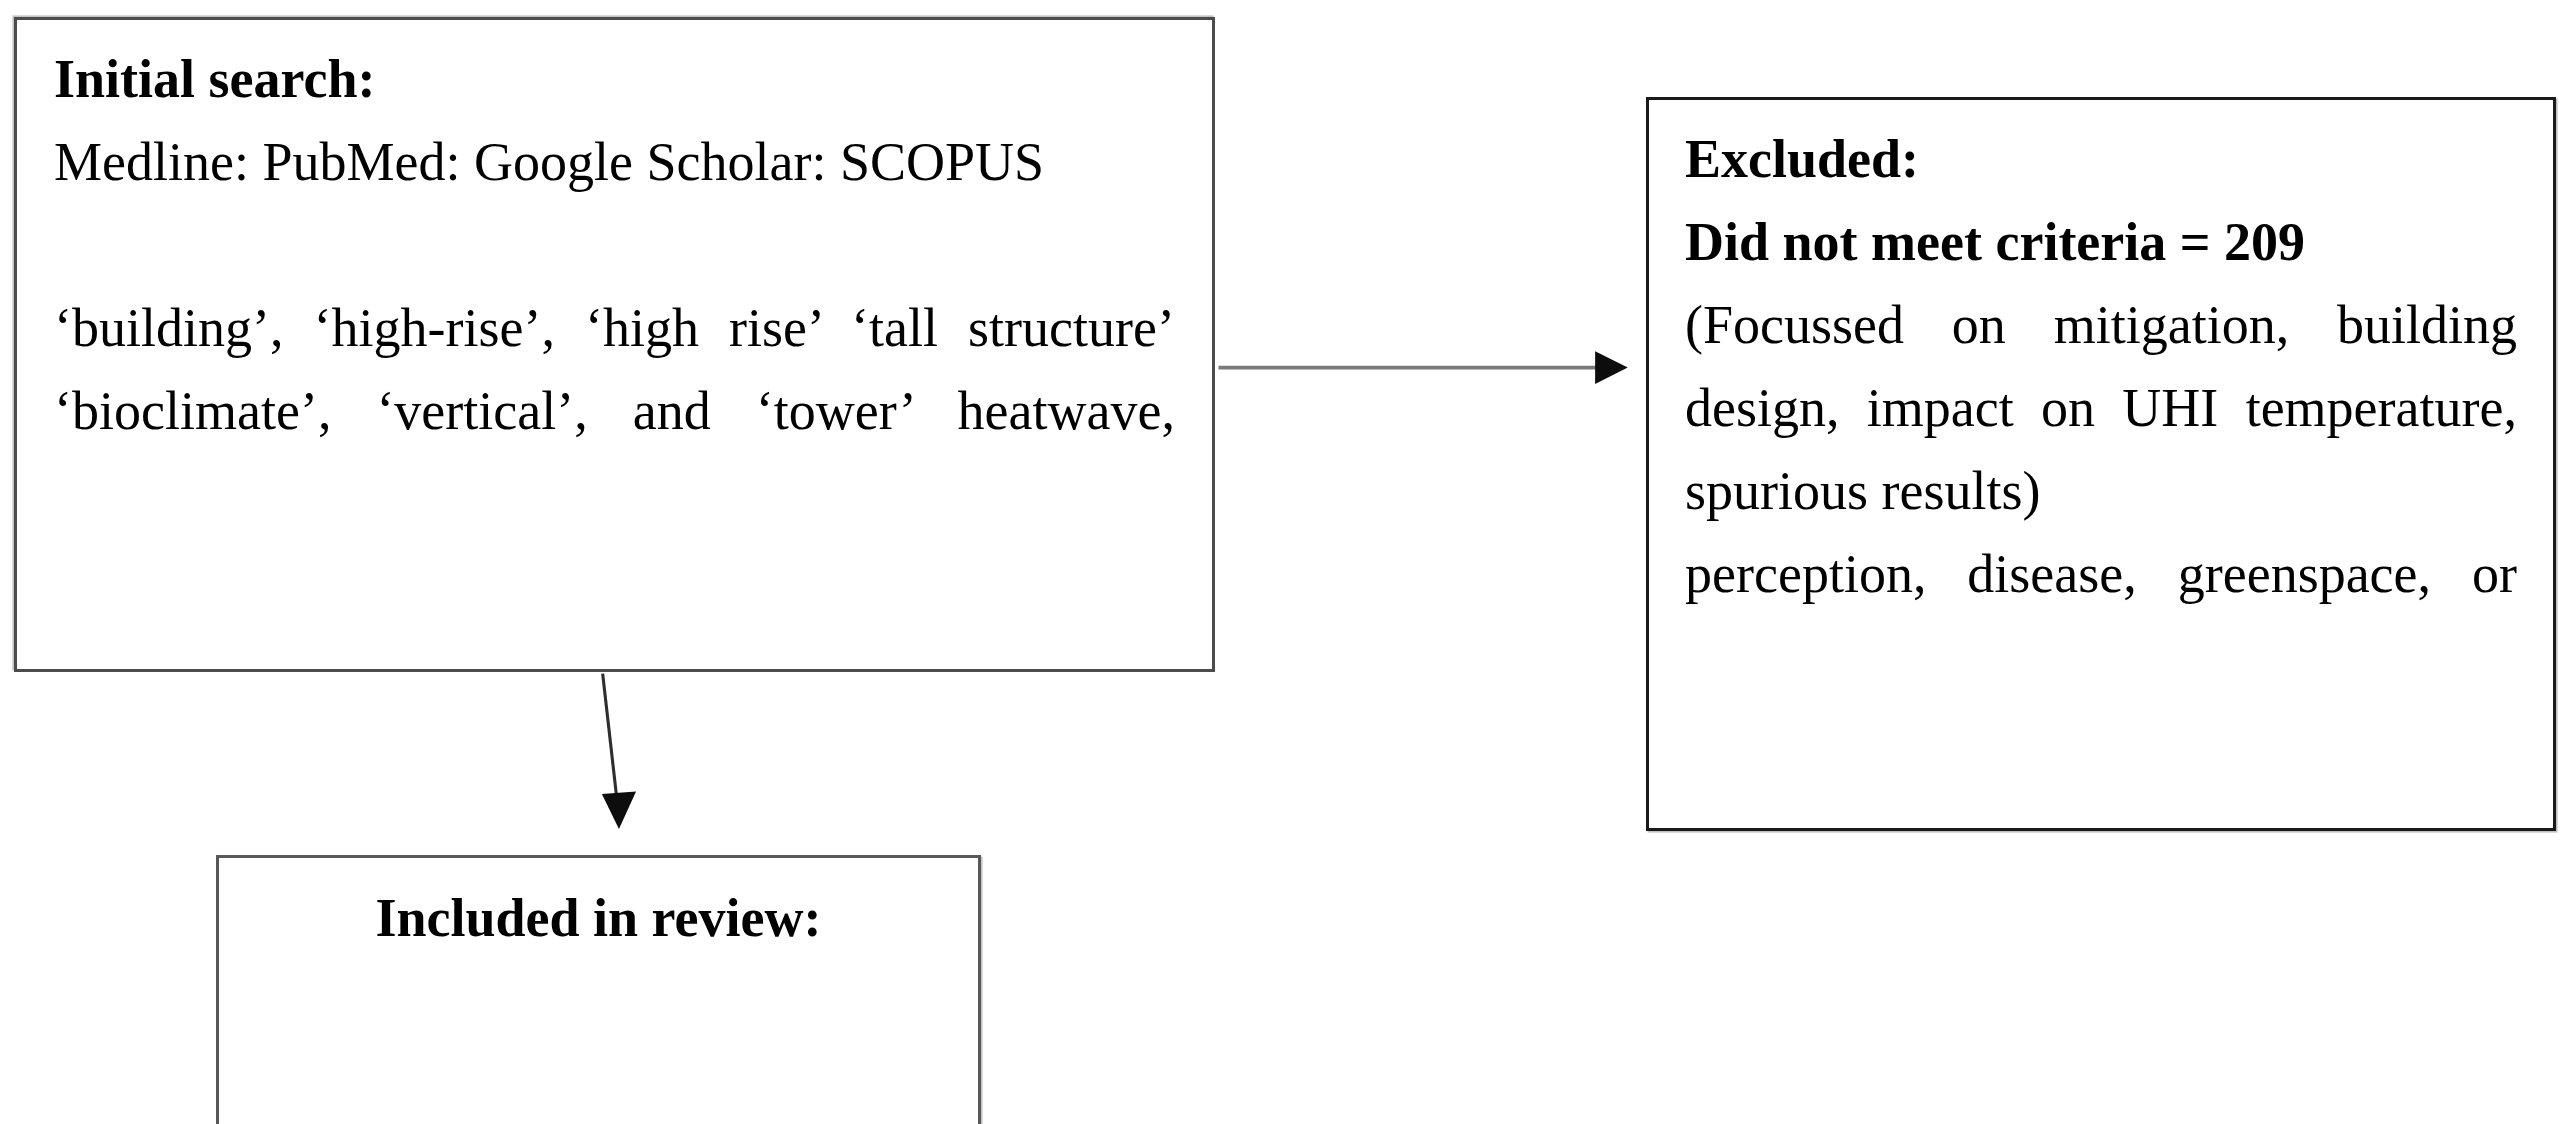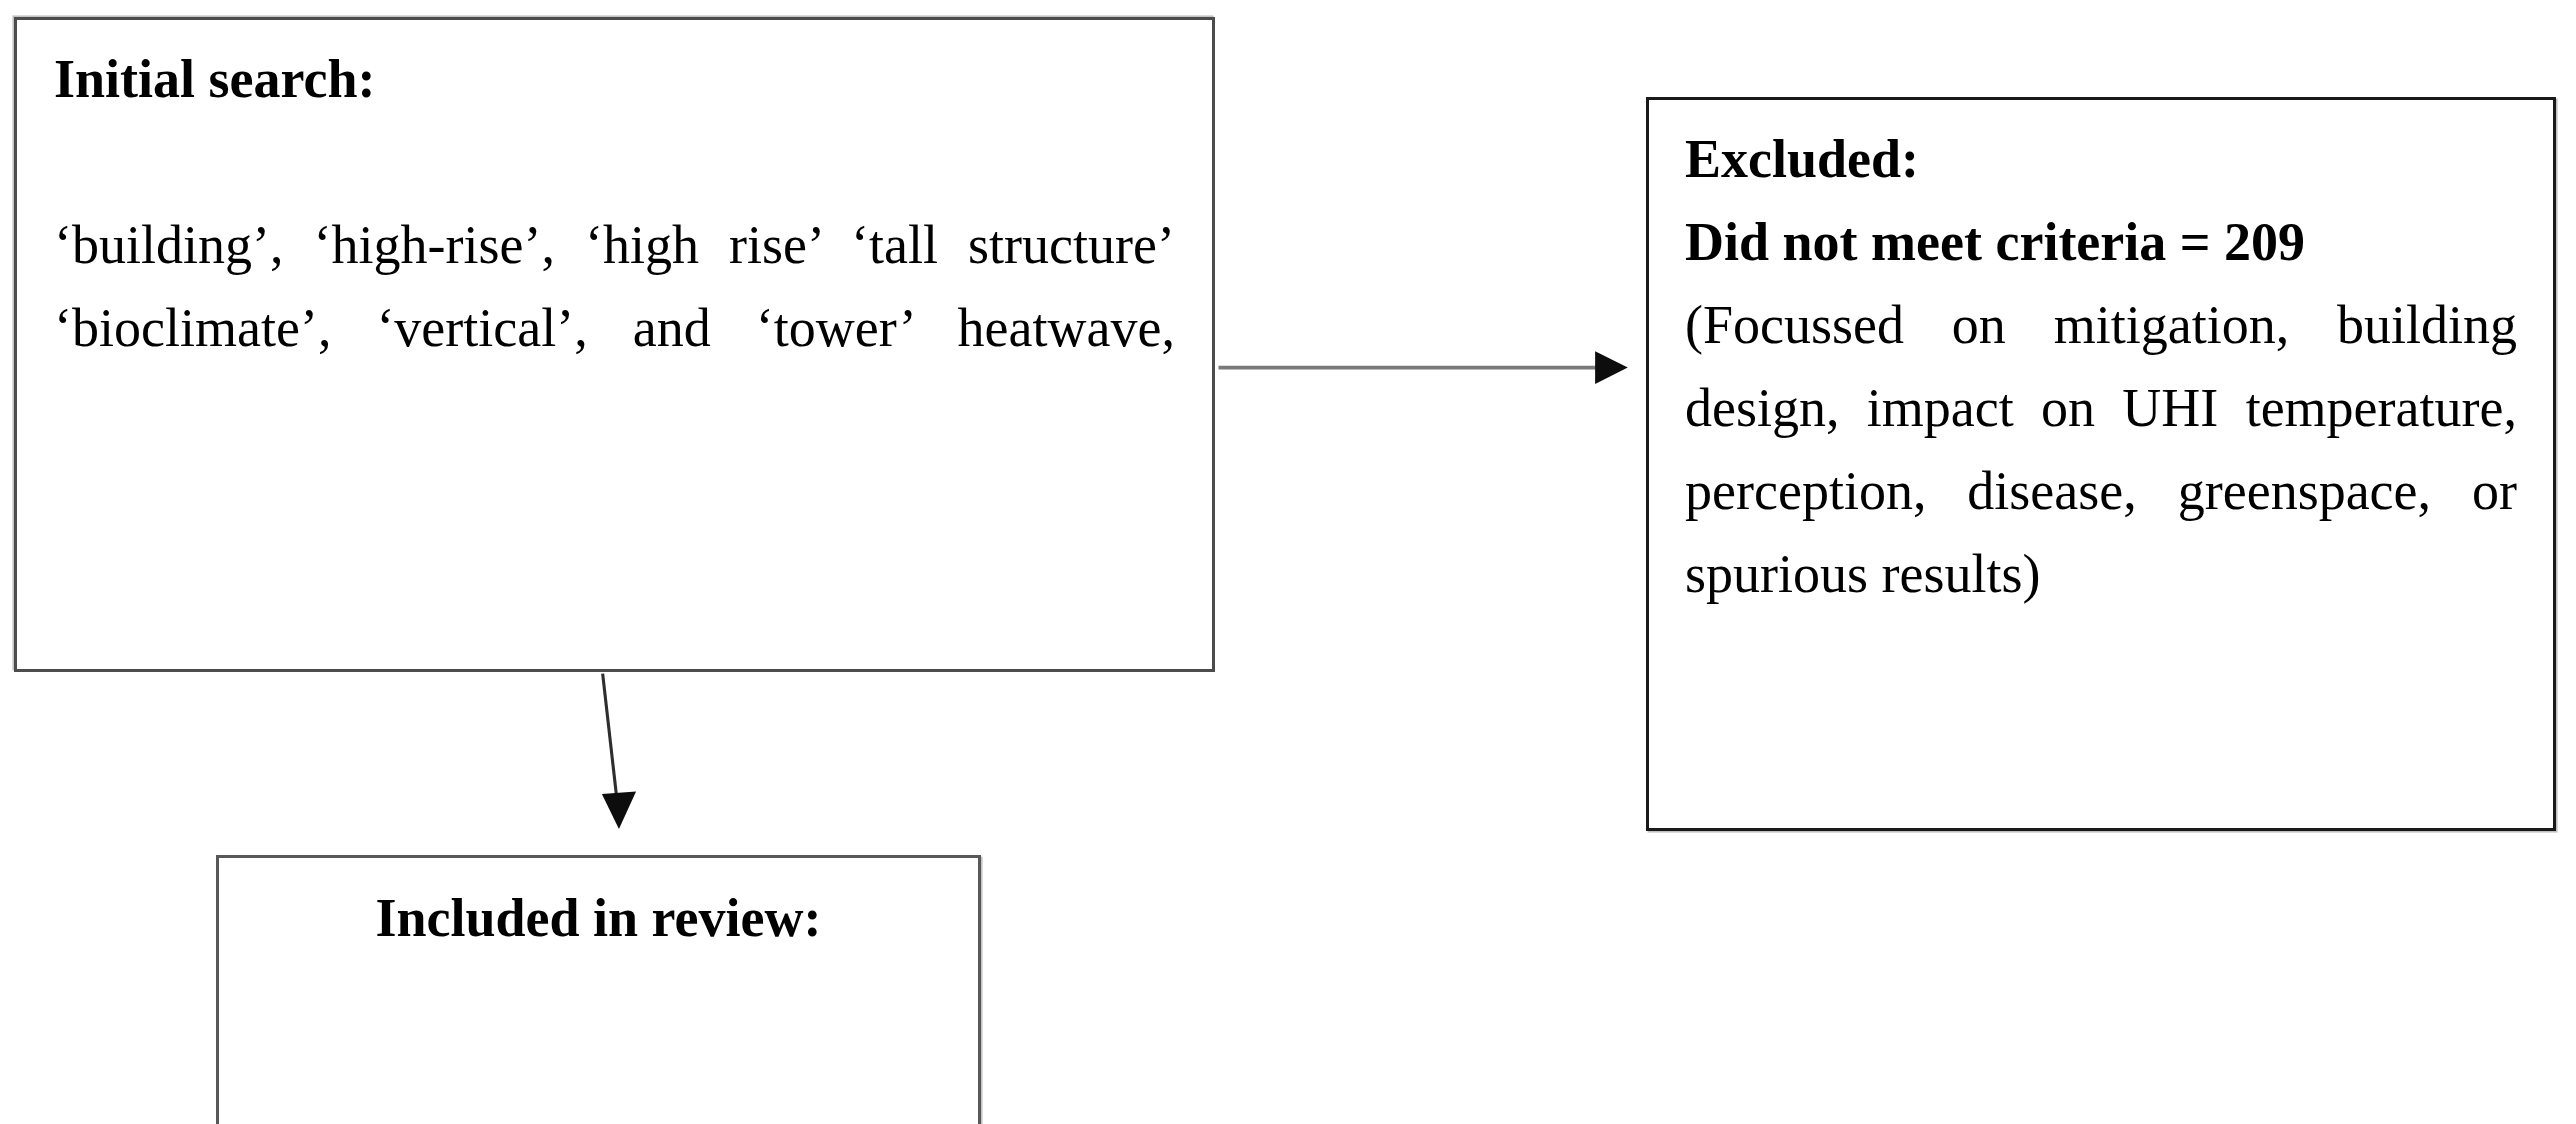--- a/index.html
+++ b/index.html
@@ -79,32 +79,33 @@
 
     <line x1="1569" y1="473" x2="2058" y2="473" stroke="#7a7a7a" stroke-width="5"></line>
     <polygon points="2054,452 2054,494 2096,473" fill="#0d0d0d"></polygon>
 
     <line x1="776" y1="867" x2="794" y2="1026" stroke="#2e2e2e" stroke-width="4"></line>
     <polygon points="775,1022 819,1019 797,1067" fill="#0d0d0d"></polygon>
   </svg>
 
   <div class="box" id="box-initial">
       <div class="line bold">Initial search:</div>
+      <div class="line">Medline: PubMed: Google Scholar: SCOPUS</div>
       <div class="line">&nbsp;</div>
       <div class="line j">‘building’, ‘high-rise’, ‘high rise’ ‘tall structure’</div>
       <div class="line j">‘bioclimate’, ‘vertical’, and ‘tower’ heatwave,</div>
     </div>
 
   <div class="box" id="box-excluded">
       <div class="line bold">Excluded:</div>
       <div class="line bold">Did not meet criteria = 209</div>
       <div class="line j">(Focussed on mitigation, building</div>
       <div class="line j">design, impact on UHI temperature,</div>
+      <div class="line">spurious results)</div>
       <div class="line j">perception, disease, greenspace, or</div>
-      <div class="line">spurious results)</div>
       <div class="line">&nbsp;</div>
     </div>
 
   <div class="box" id="box-included">
       <div class="line bold c">Included in review:</div>
     </div>
 
 </div>
 
 

